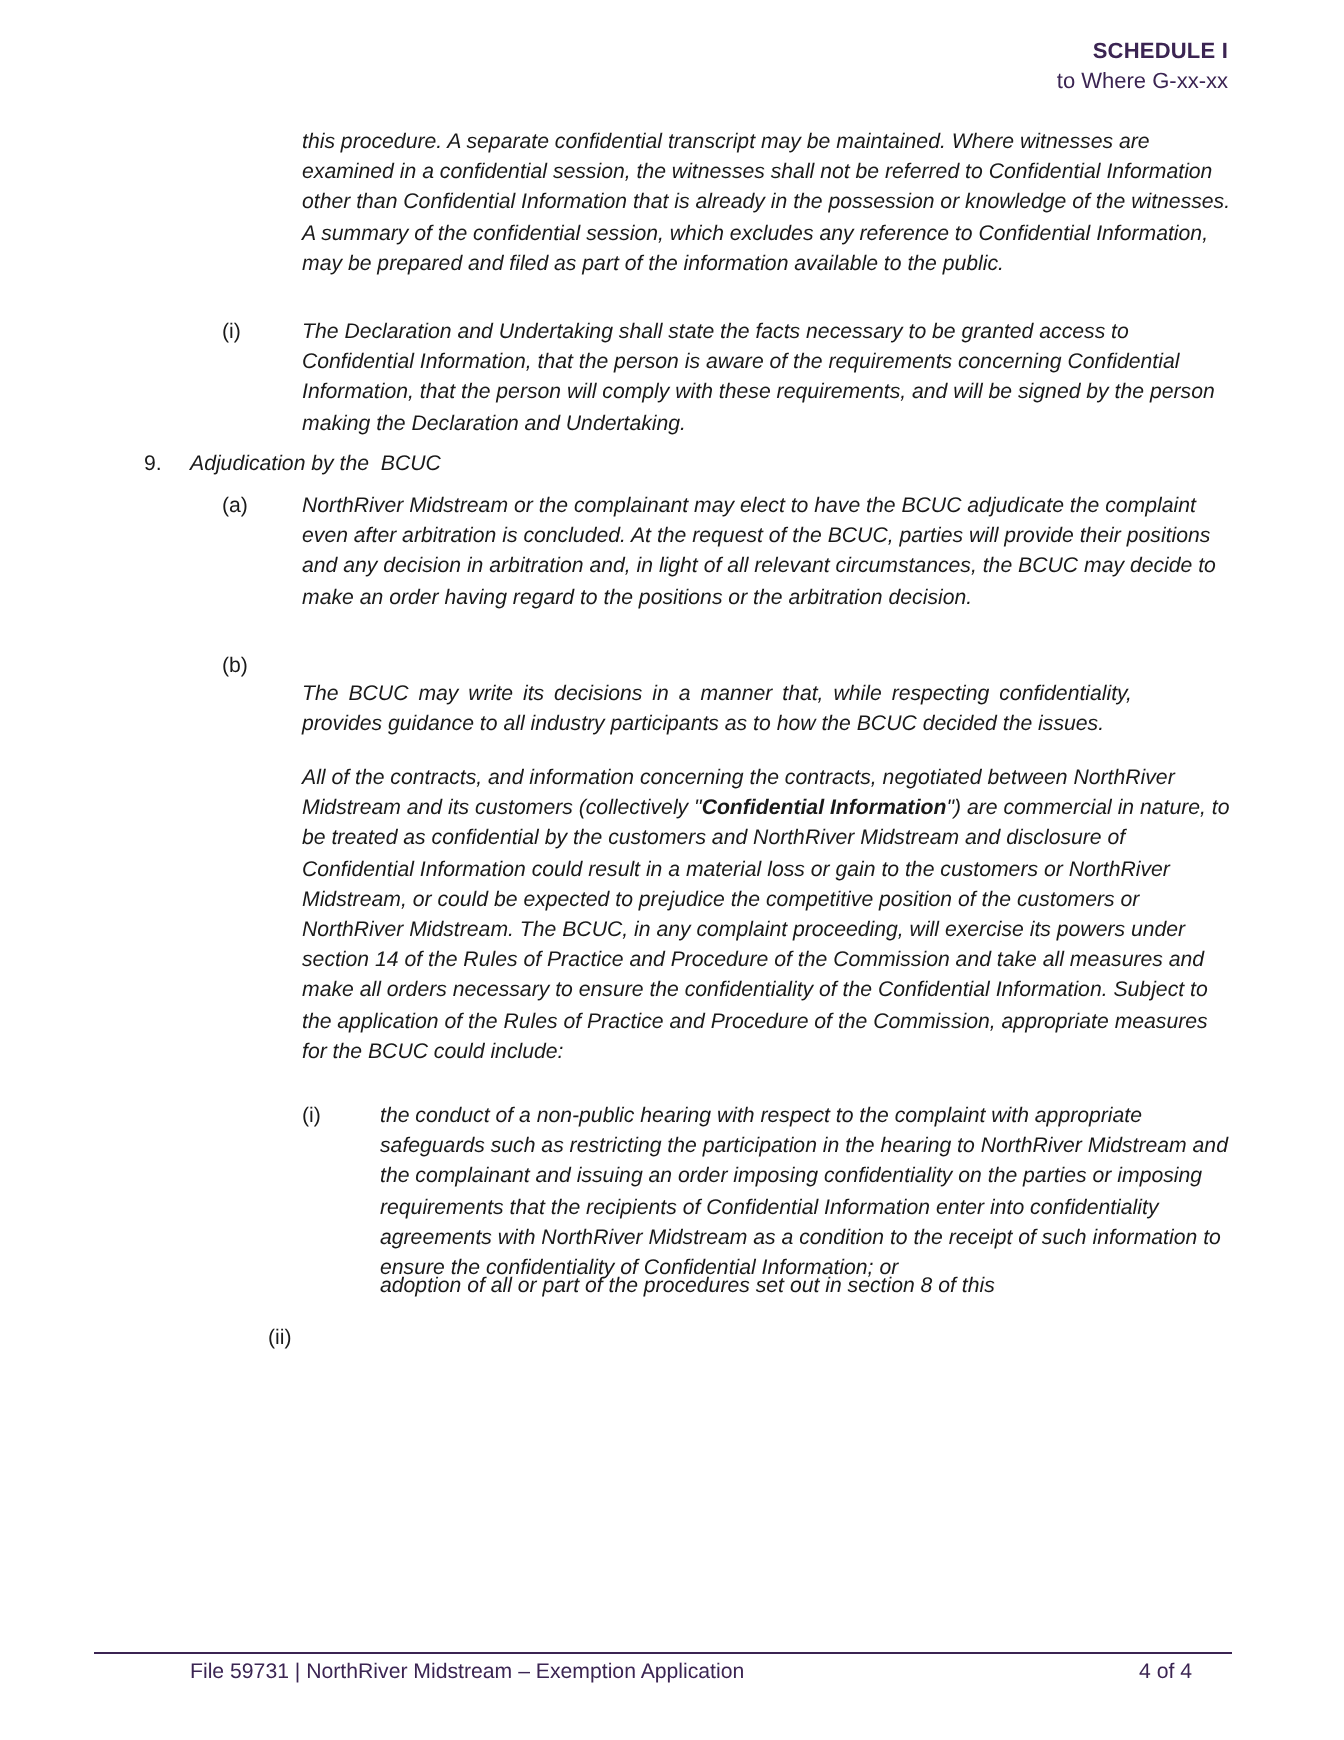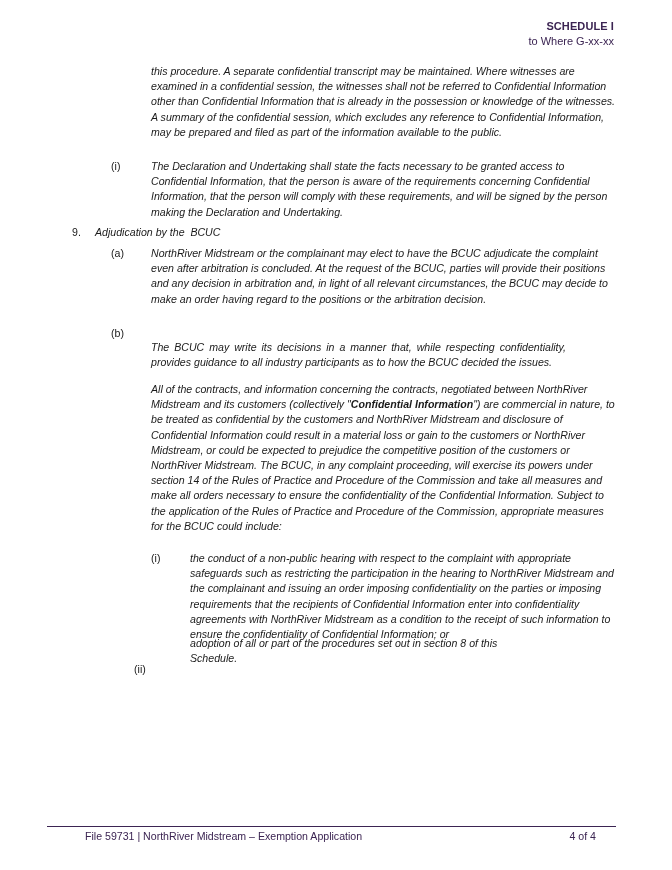--- a/index.html
+++ b/index.html
@@ -40,18 +40,17 @@
 <div class="p" style="left:151px; top:382px; width:468px;">
   <span>All of the contracts, and information concerning the contracts, negotiated between NorthRiver Midstream and its customers (collectively "</span><b>Confidential Information</b><span>") are commercial in nature, to be treated as confidential by the customers and NorthRiver Midstream and disclosure of Confidential Information could result in a material loss or gain to the customers or NorthRiver Midstream, or could be expected to prejudice the competitive position of the customers or NorthRiver Midstream. The BCUC, in any complaint proceeding, will exercise its powers under section 14 of the Rules of Practice and Procedure of the Commission and take all measures and make all orders necessary to ensure the confidentiality of the Confidential Information. Subject to the application of the Rules of Practice and Procedure of the Commission, appropriate measures for the BCUC could include:</span>
 </div>
 
 <div class="num" style="left:151px; top:551px;">(i)</div>
 <div class="p" style="left:190px; top:551px; width:430px;">the conduct of a non-public hearing with respect to the complaint with appropriate safeguards such as restricting the participation in the hearing to NorthRiver Midstream and the complainant and issuing an order imposing confidentiality on the parties or imposing requirements that the recipients of Confidential Information enter into confidentiality agreements with NorthRiver Midstream as a condition to the receipt of such information to ensure the confidentiality of Confidential Information; or</div>
 
 <div class="num" style="left:134px; top:662px;">(ii)</div>
 <div class="p" style="left:190px; top:636px;">
   <div>adoption of all or part of the procedures set out in section 8 of this</div>
-  <div>Schedule.</div>
 </div>
 
 <div class="footer-line"></div>
-<div class="ft" style="left:37px;padding-left:48px;">File 59731 | NorthRiver Midstream – Exemption Application</div>
+<div class="ft" style="left:47px;padding-left:48px;">File 59731 | NorthRiver Midstream – Exemption Application</div>
 <div class="ft" style="right:76px;">4 of 4</div>
 
 </body></html>

